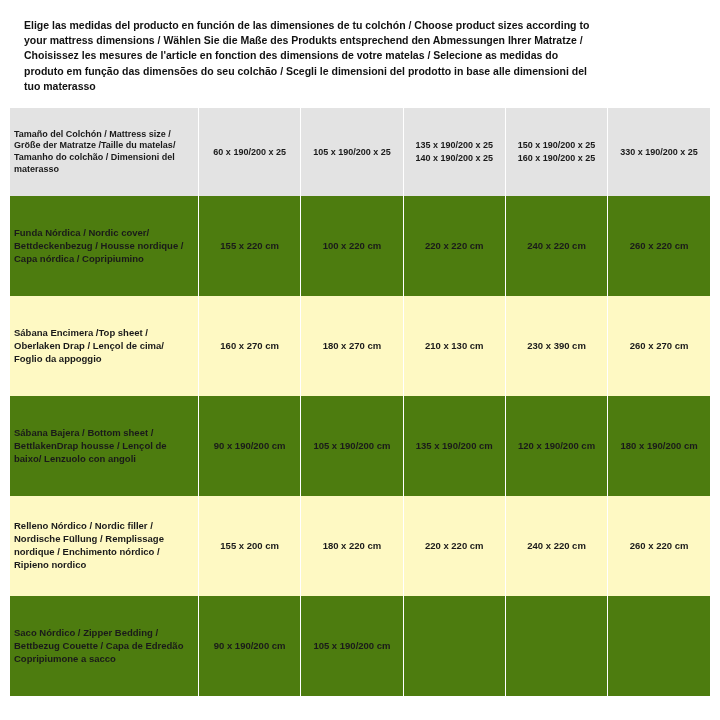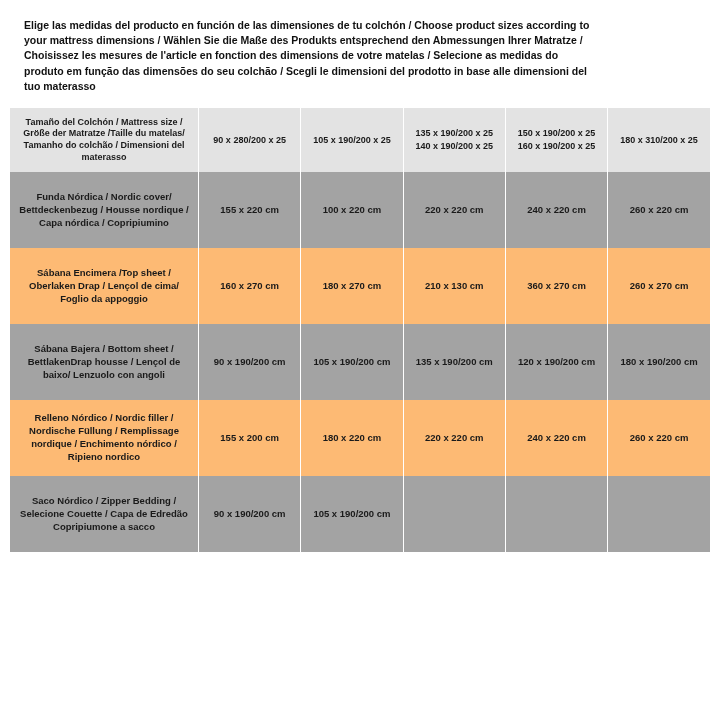--- a/index.html
+++ b/index.html
@@ -31,40 +31,39 @@
     color: #111;
   }
   table.sizes {
     width: 700px;
     border-collapse: collapse;
     table-layout: fixed;
     margin: 0 auto;
   }
   table.sizes td {
     vertical-align: middle;
-    padding: 4px 4px;
+    padding: 16px 4px;
     font-size: 9.5px;
     line-height: 1.35;
     border-left: 1px solid #ffffff;
-    text-align: center;
   }
   table.sizes td:first-child {
     border-left: none;
   }
   tr.row-head td {
     background: #e3e3e3;
     font-weight: bold;
     font-size: 9px;
     height: 56px;
   }
   tr.band-a td {
-    background: #fdba74;
+    background: #fef9c3;
   }
   tr.band-b td {
-    background: #a3a3a3;
+    background: #4d7c0f;
   }
   tr.body-row td {
     height: 68px;
   }
   td.label {
     width: 180px;
     padding-left: 14px;
     padding-right: 6px;
     font-weight: bold;
     font-size: 9.5px;
@@ -92,44 +91,44 @@
 <body>
 
 <div class="page">
 
   <div class="intro">Elige las medidas del producto en función de las dimensiones de tu colchón / Choose product sizes according to your mattress dimensions / Wählen Sie die Maße des Produkts entsprechend den Abmessungen Ihrer Matratze / Choisissez les mesures de l'article en fonction des dimensions de votre matelas / Selecione as medidas do produto em função das dimensões do seu colchão / Scegli le dimensioni del prodotto in base alle dimensioni del tuo materasso</div>
 
   <table class="sizes">
     <tbody>
       <tr class="row-head">
         <td class="label">Tamaño del Colchón / Mattress size / Größe der Matratze /Taille du matelas/ Tamanho do colchão / Dimensioni del materasso</td>
-        <td class="val nowrap-lines">90 x 280/200 x 25</td>
+        <td class="val nowrap-lines">60 x 190/200 x 25</td>
         <td class="val nowrap-lines">105 x 190/200 x 25</td>
         <td class="val nowrap-lines">135 x 190/200 x 25
 140 x 190/200 x 25</td>
         <td class="val nowrap-lines">150 x 190/200 x 25
 160 x 190/200 x 25</td>
-        <td class="val nowrap-lines">180 x 310/200 x 25</td>
+        <td class="val nowrap-lines">330 x 190/200 x 25</td>
       </tr>
 
       <tr class="body-row band-b">
         <td class="label">Funda Nórdica /  Nordic cover/ Bettdeckenbezug / Housse nordique / Capa nórdica / Copripiumino</td>
         <td class="val">155 x 220 cm</td>
         <td class="val">100 x 220 cm</td>
         <td class="val">220 x 220 cm</td>
         <td class="val">240 x 220 cm</td>
         <td class="val">260 x 220 cm</td>
       </tr>
 
       <tr class="body-row band-a">
         <td class="label">Sábana Encimera /Top sheet / Oberlaken Drap / Lençol de cima/ Foglio da appoggio</td>
         <td class="val">160 x 270 cm</td>
         <td class="val">180 x 270 cm</td>
         <td class="val">210 x 130 cm</td>
-        <td class="val">360 x 270 cm</td>
+        <td class="val">230 x 390 cm</td>
         <td class="val">260 x 270 cm</td>
       </tr>
 
       <tr class="body-row band-b">
         <td class="label">Sábana Bajera / Bottom sheet / BettlakenDrap housse / Lençol de baixo/ Lenzuolo con angoli</td>
         <td class="val">90 x 190/200 cm</td>
         <td class="val">105 x 190/200 cm</td>
         <td class="val">135 x 190/200 cm</td>
         <td class="val">120 x 190/200 cm</td>
         <td class="val">180 x 190/200 cm</td>
@@ -140,21 +139,21 @@
         <td class="val">155 x 200 cm</td>
         <td class="val">180 x 220 cm</td>
         <td class="val">220 x 220 cm</td>
         <td class="val">240 x 220 cm</td>
         <td class="val">260 x 220 cm</td>
       </tr>
 
 
 
       <tr class="body-row band-b">
-        <td class="label">Saco Nórdico / Zipper Bedding / Selecione Couette  / Capa de Edredão Copripiumone a sacco</td>
+        <td class="label">Saco Nórdico / Zipper Bedding / Bettbezug Couette  / Capa de Edredão Copripiumone a sacco</td>
         <td class="val">90 x 190/200 cm</td>
         <td class="val">105 x 190/200 cm</td>
         <td class="val"></td>
         <td class="val"></td>
         <td class="val"></td>
       </tr>
     </tbody>
   </table>
 
 </div>

